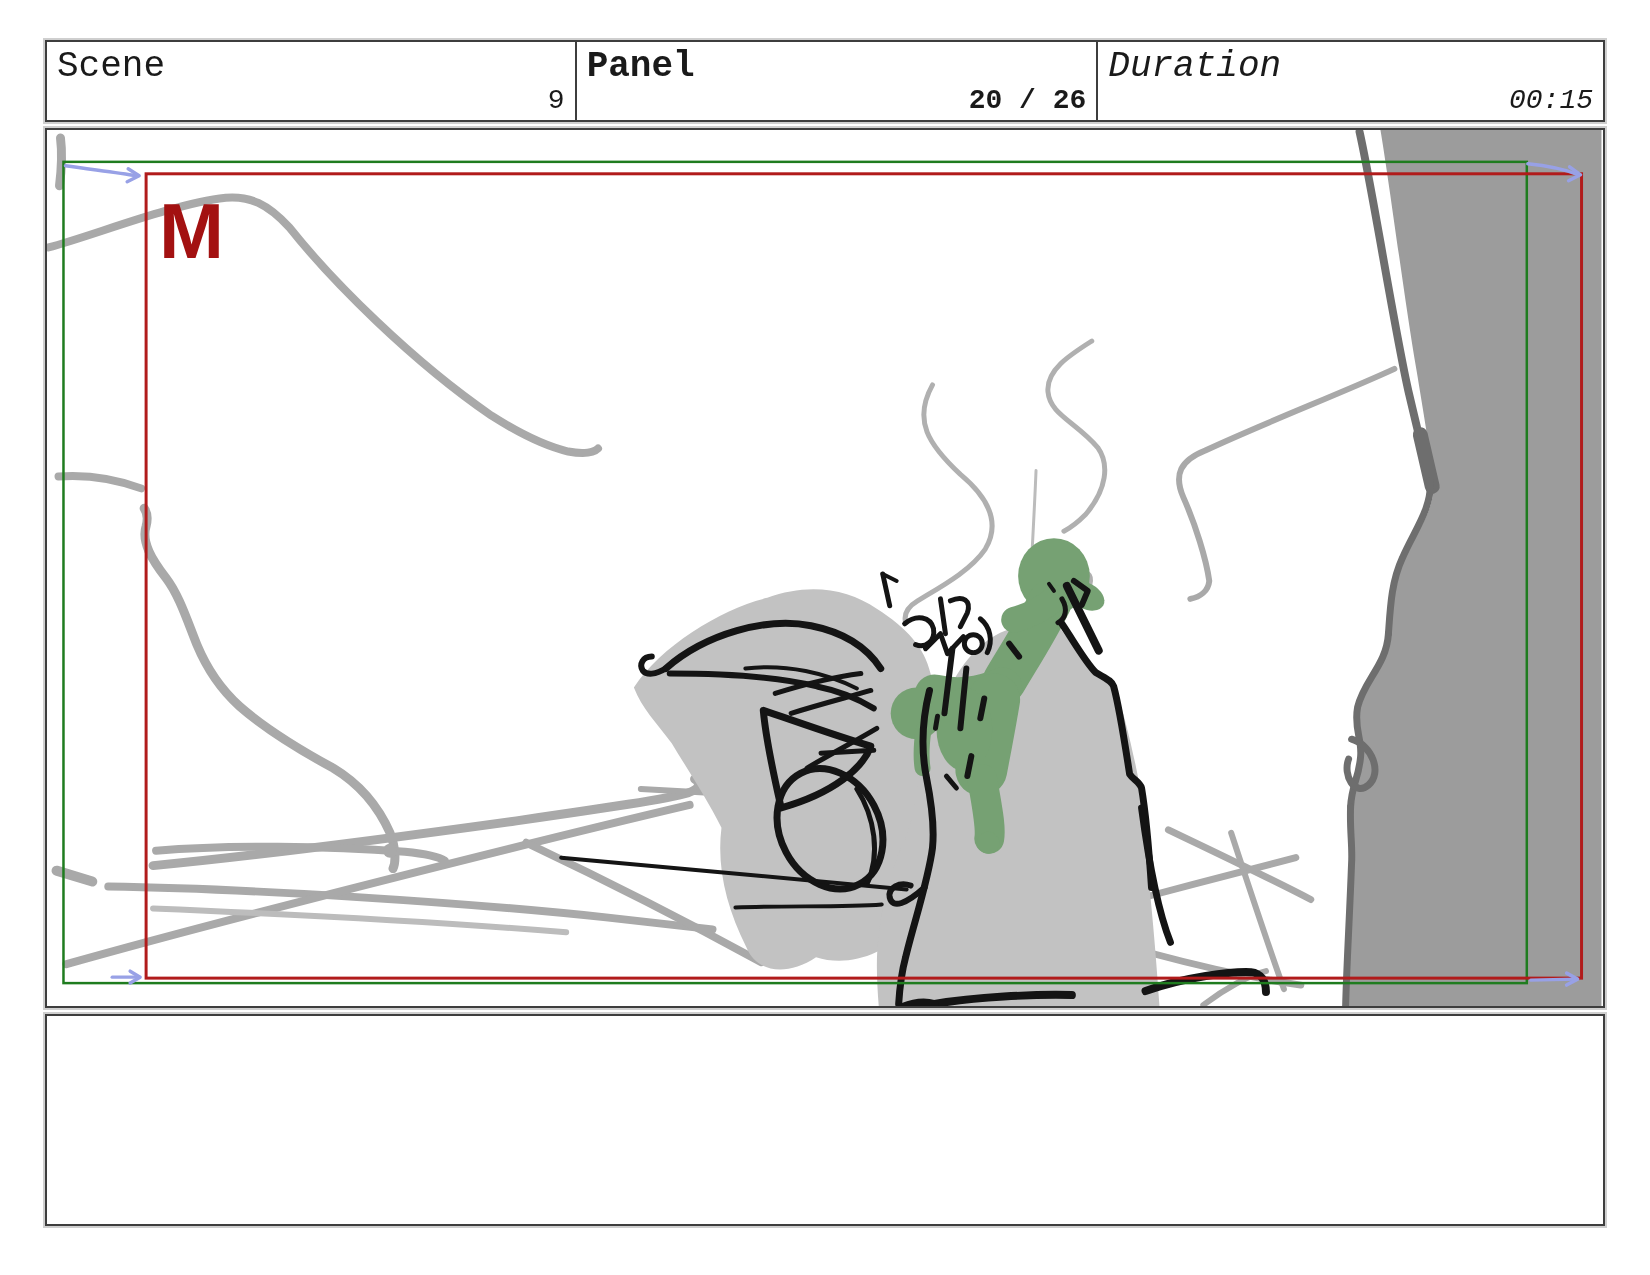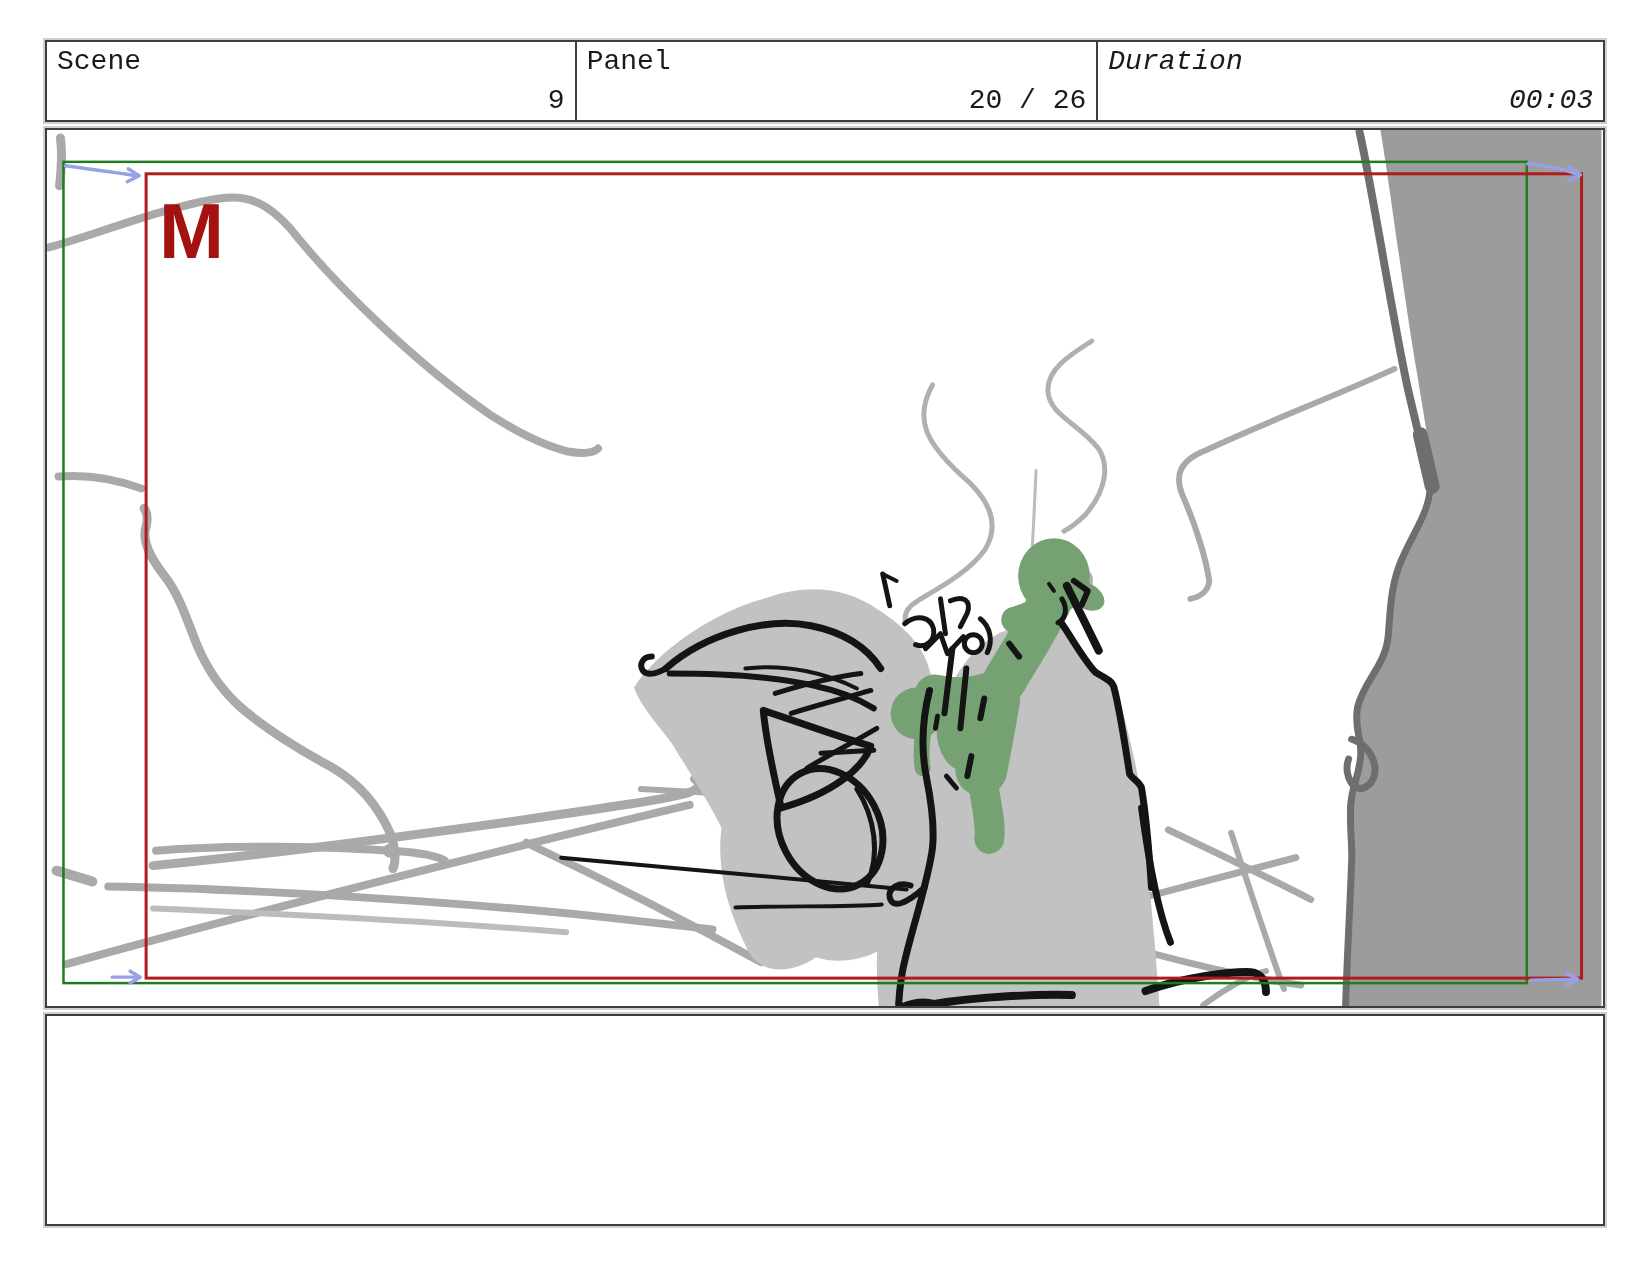--- a/index.html
+++ b/index.html
@@ -32,25 +32,25 @@
     box-shadow:0 0 0 2px #cfcfcf;
   }
   .header-table{
     left:45px;top:40px;width:1560px;height:82px;
     display:flex;
   }
   .header-cell{
     position:relative;height:100%;
   }
   .header-cell.c1{width:529px;}
-  .header-cell.c2{width:523px;border-left:2px solid var(--box-border);}
+  .header-cell.c2{width:523px;border-left:2px solid var(--box-border);font-weight:bold;}
   .header-cell.c3{width:508px;border-left:2px solid var(--box-border);font-style:italic;}
   .cell-label{
     position:absolute;top:5px;left:10px;
-    font-size:28px;line-height:1.1;white-space:pre;
+    font-size:36px;line-height:1.1;white-space:pre;
   }
   .cell-value{
     position:absolute;bottom:3px;right:10px;
     font-size:28px;line-height:1.1;white-space:pre;
   }
   .board{
     left:45px;top:128px;width:1560px;height:880px;
   }
   .board svg{position:absolute;left:0;top:0;width:1556px;height:876px;display:block;}
   .marker-m{
@@ -80,21 +80,21 @@
   <div class="header-cell c1">
     <div class="cell-label">Scene</div>
     <div class="cell-value">9</div>
   </div>
   <div class="header-cell c2">
     <div class="cell-label">Panel</div>
     <div class="cell-value">20 / 26</div>
   </div>
   <div class="header-cell c3">
     <div class="cell-label">Duration</div>
-    <div class="cell-value">00:03</div>
+    <div class="cell-value">00:15</div>
   </div>
 </div>
 
 <div class="box board">
   <svg viewBox="0 0 1560 880">
 
     <g>
       <path fill="var(--wall-gray)" d="M1338,0 C1348,60 1362,170 1374,240 C1382,288 1388,325 1391,350 C1394,382 1376,400 1362,428 C1350,452 1348,478 1346,505 C1344,538 1320,552 1314,580 C1310,602 1319,612 1317,630 C1315,652 1308,658 1307,680 C1306,702 1309,720 1308,736 C1306,790 1303,840 1302,880 L1560,880 L1560,0 Z"></path>
       <path class="edge" stroke-width="8" d="M1317,2 C1330,60 1352,200 1366,262 C1374,296 1382,330 1388,352"></path>
       <path class="edge" stroke-width="15" d="M1378,306 L1390,358"></path>

